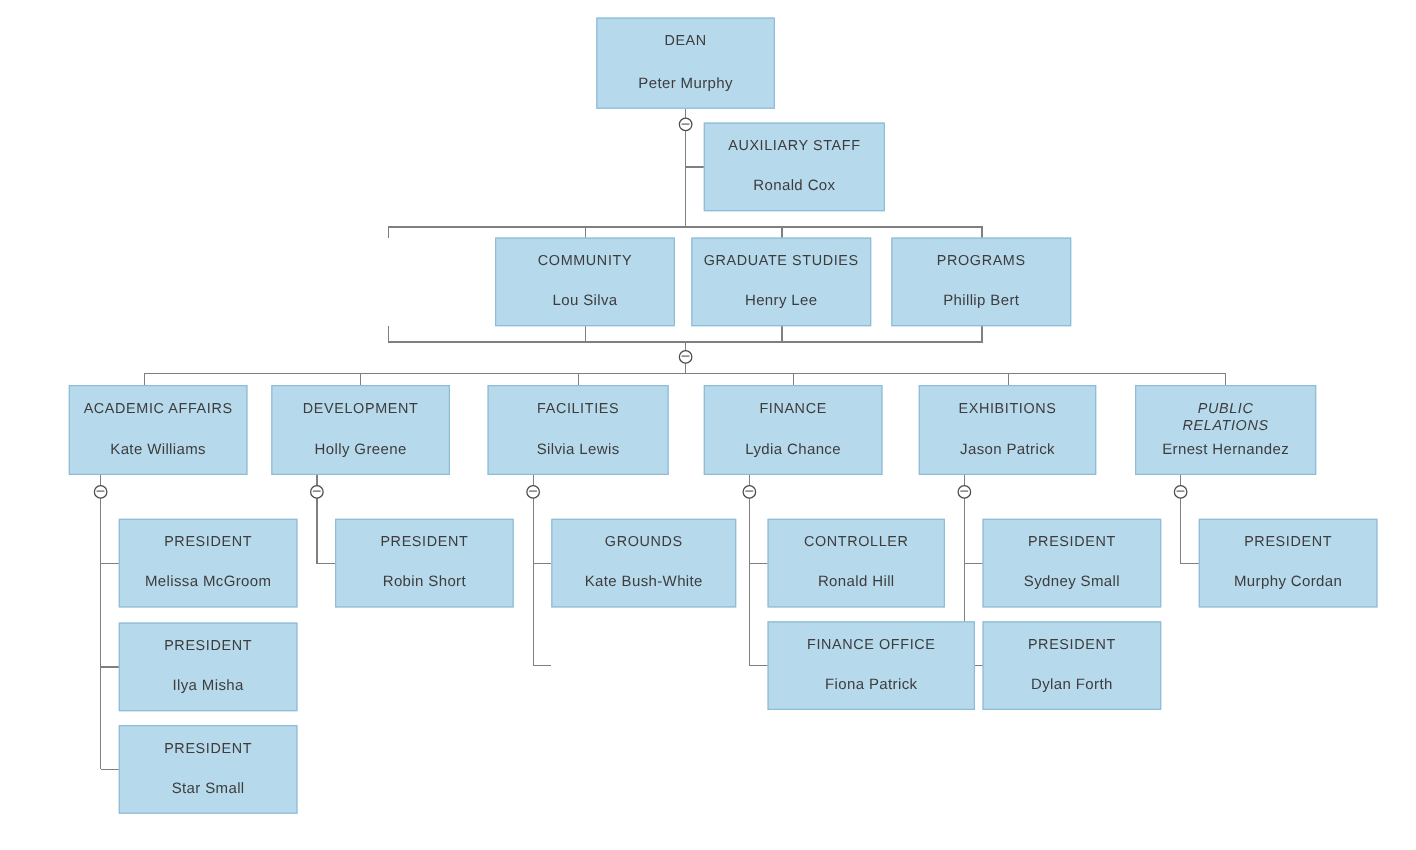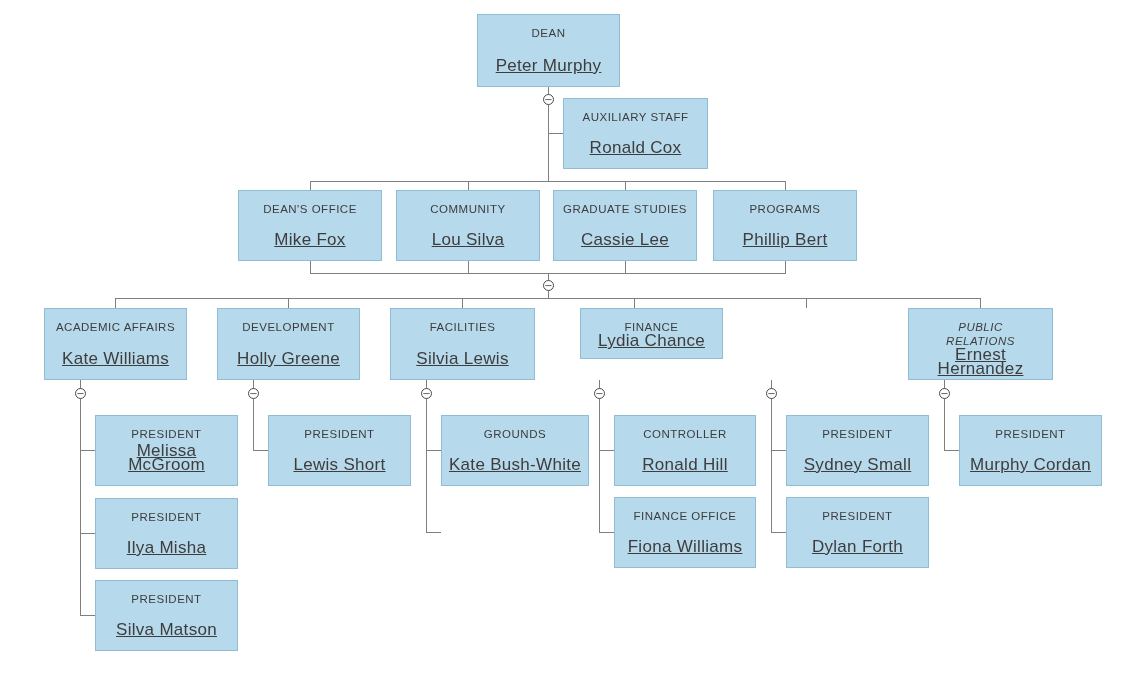--- a/index.html
+++ b/index.html
@@ -33,24 +33,23 @@
     text-align:center;
     color:var(--text);
     cursor:default;
   }
   .node .t{
     font-size:11.5px;
     line-height:14px;
     letter-spacing:0.5px;
   }
   .node .n{
-    font-size:17px;
+    font-size:12px;
     line-height:14px;
     letter-spacing:0.3px;
-    text-decoration:underline;
   }
   .wrap-title .t{max-width:84px;font-style:italic;}
   .toggle{
     position:absolute;
     width:11px;height:11px;
     box-sizing:border-box;
     background:var(--background);
     border:1px solid var(--toggle-border);
     border-radius:50%;
     display:flex;
@@ -85,88 +84,88 @@
 
   <div class="node" style="left:477px;top:14px;width:143px;height:73px">
     <div class="t">DEAN</div>
     <div class="n">Peter Murphy</div>
   </div>
   <div class="node" style="left:563px;top:98px;width:145px;height:71px">
     <div class="t">AUXILIARY STAFF</div>
     <div class="n">Ronald Cox</div>
   </div>
 
-  <div class="node" style="left:238px;top:190px;width:144px;height:71px">
-    <div class="t">DEAN'S OFFICE</div>
-    <div class="n">Mike Fox</div>
-  </div>
   <div class="node" style="left:396px;top:190px;width:144px;height:71px">
     <div class="t">COMMUNITY</div>
     <div class="n">Lou Silva</div>
   </div>
   <div class="node" style="left:553px;top:190px;width:144px;height:71px">
     <div class="t">GRADUATE STUDIES</div>
-    <div class="n">Cassie Lee</div>
+    <div class="n">Henry Lee</div>
   </div>
   <div class="node" style="left:713px;top:190px;width:144px;height:71px">
     <div class="t">PROGRAMS</div>
     <div class="n">Phillip Bert</div>
   </div>
 
-  <div class="node" style="left:44px;top:308px;width:143px;height:72px">
+  <div class="node" style="left:55px;top:308px;width:143px;height:72px">
     <div class="t">ACADEMIC AFFAIRS</div>
     <div class="n">Kate Williams</div>
   </div>
   <div class="node" style="left:390px;top:308px;width:145px;height:72px">
     <div class="t">FACILITIES</div>
     <div class="n">Silvia Lewis</div>
   </div>
   <div class="node" style="left:217px;top:308px;width:143px;height:72px">
     <div class="t">DEVELOPMENT</div>
     <div class="n">Holly Greene</div>
   </div>
-  <div class="node" style="left:580px;top:308px;width:143px;height:51px">
+  <div class="node" style="left:563px;top:308px;width:143px;height:72px">
     <div class="t">FINANCE</div>
     <div class="n">Lydia Chance</div>
+  </div>
+  <div class="node" style="left:735px;top:308px;width:142px;height:72px">
+    <div class="t">EXHIBITIONS</div>
+    <div class="n">Jason Patrick</div>
   </div>
   <div class="node wrap-title" style="left:908px;top:308px;width:145px;height:72px">
     <div class="t">PUBLIC RELATIONS</div>
     <div class="n">Ernest Hernandez</div>
   </div>
 
   <div class="node" style="left:95px;top:415px;width:143px;height:71px">
     <div class="t">PRESIDENT</div>
     <div class="n">Melissa McGroom</div>
   </div>
   <div class="node" style="left:95px;top:498px;width:143px;height:71px">
     <div class="t">PRESIDENT</div>
     <div class="n">Ilya Misha</div>
   </div>
   <div class="node" style="left:95px;top:580px;width:143px;height:71px">
     <div class="t">PRESIDENT</div>
-    <div class="n">Silva Matson</div>
+    <div class="n">Star Small</div>
   </div>
 
   <div class="node" style="left:268px;top:415px;width:143px;height:71px">
     <div class="t">PRESIDENT</div>
-    <div class="n">Lewis Short</div>
+    <div class="n">Robin Short</div>
   </div>
 
   <div class="node" style="left:441px;top:415px;width:148px;height:71px">
     <div class="t">GROUNDS</div>
     <div class="n">Kate Bush-White</div>
   </div>
 
   <div class="node" style="left:614px;top:415px;width:142px;height:71px">
     <div class="t">CONTROLLER</div>
     <div class="n">Ronald Hill</div>
   </div>
-  <div class="node" style="left:614px;top:497px;width:142px;height:71px">
+  <div class="node" style="left:614px;top:497px;width:166px;height:71px">
     <div class="t">FINANCE OFFICE</div>
-    <div class="n">Fiona Williams</div>
+    <div class="n">Fiona Patrick</div>
   </div>
 
   <div class="node" style="left:786px;top:415px;width:143px;height:71px">
     <div class="t">PRESIDENT</div>
     <div class="n">Sydney Small</div>
   </div>
   <div class="node" style="left:786px;top:497px;width:143px;height:71px">
     <div class="t">PRESIDENT</div>
     <div class="n">Dylan Forth</div>
   </div>

